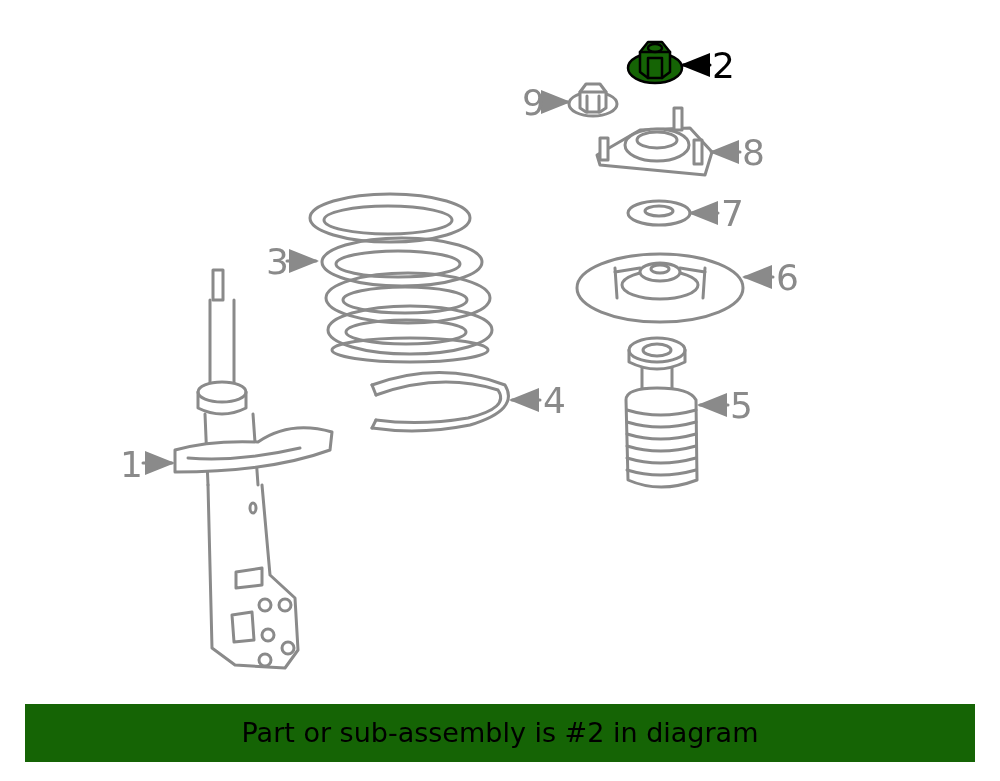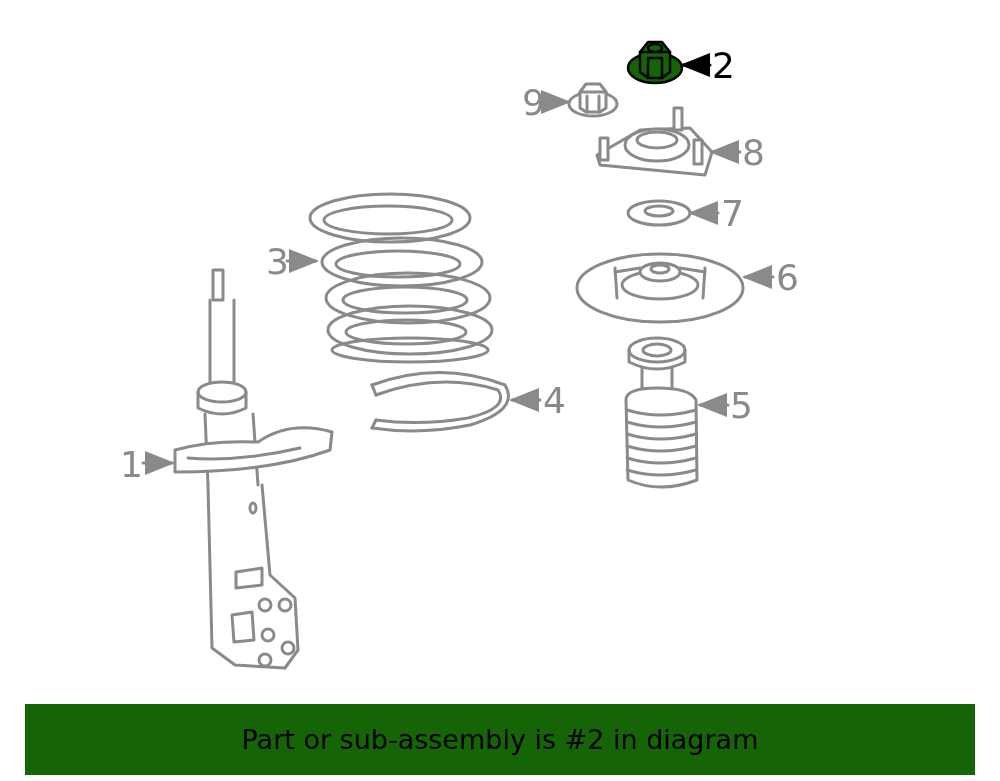--- a/index.html
+++ b/index.html
@@ -1,20 +1,20 @@
 <!DOCTYPE html>
 <html><head>
 <meta charset="utf-8">
 <style>
   html, body { margin: 0; padding: 0; background: #ffffff; }
   body { width: 1000px; height: 781px; position: relative; overflow: hidden; font-family: "DejaVu Sans", sans-serif; }
   #diagram { position: absolute; left: 0; top: 0; width: 1000px; height: 700px; }
   .lbl { position: absolute; font-family: "DejaVu Sans", sans-serif; font-size: 36px; line-height: 36px; color: #8a8a8a; }
   .lbl.hl { color: #000000; }
-  #banner { position: absolute; left: 25px; top: 704px; width: 950px; height: 71px; background: #156405;
+  #banner { position: absolute; left: 25px; top: 704px; width: 950px; height: 58px; background: #156405;
             display: flex; flex-direction: column; align-items: center; justify-content: center; }
   #banner div { font-family: "DejaVu Sans", sans-serif; font-size: 27px; line-height: 32px; color: #000; }
 </style>
 </head>
 <body>
 
 <svg id="diagram" viewBox="0 0 1000 700" xmlns="http://www.w3.org/2000/svg">
   <defs>
     <marker id="ah" markerWidth="10" markerHeight="10" refX="9" refY="5" orient="auto">
       <path d="M0,1 L10,5 L0,9 z" fill="#8a8a8a"></path>

